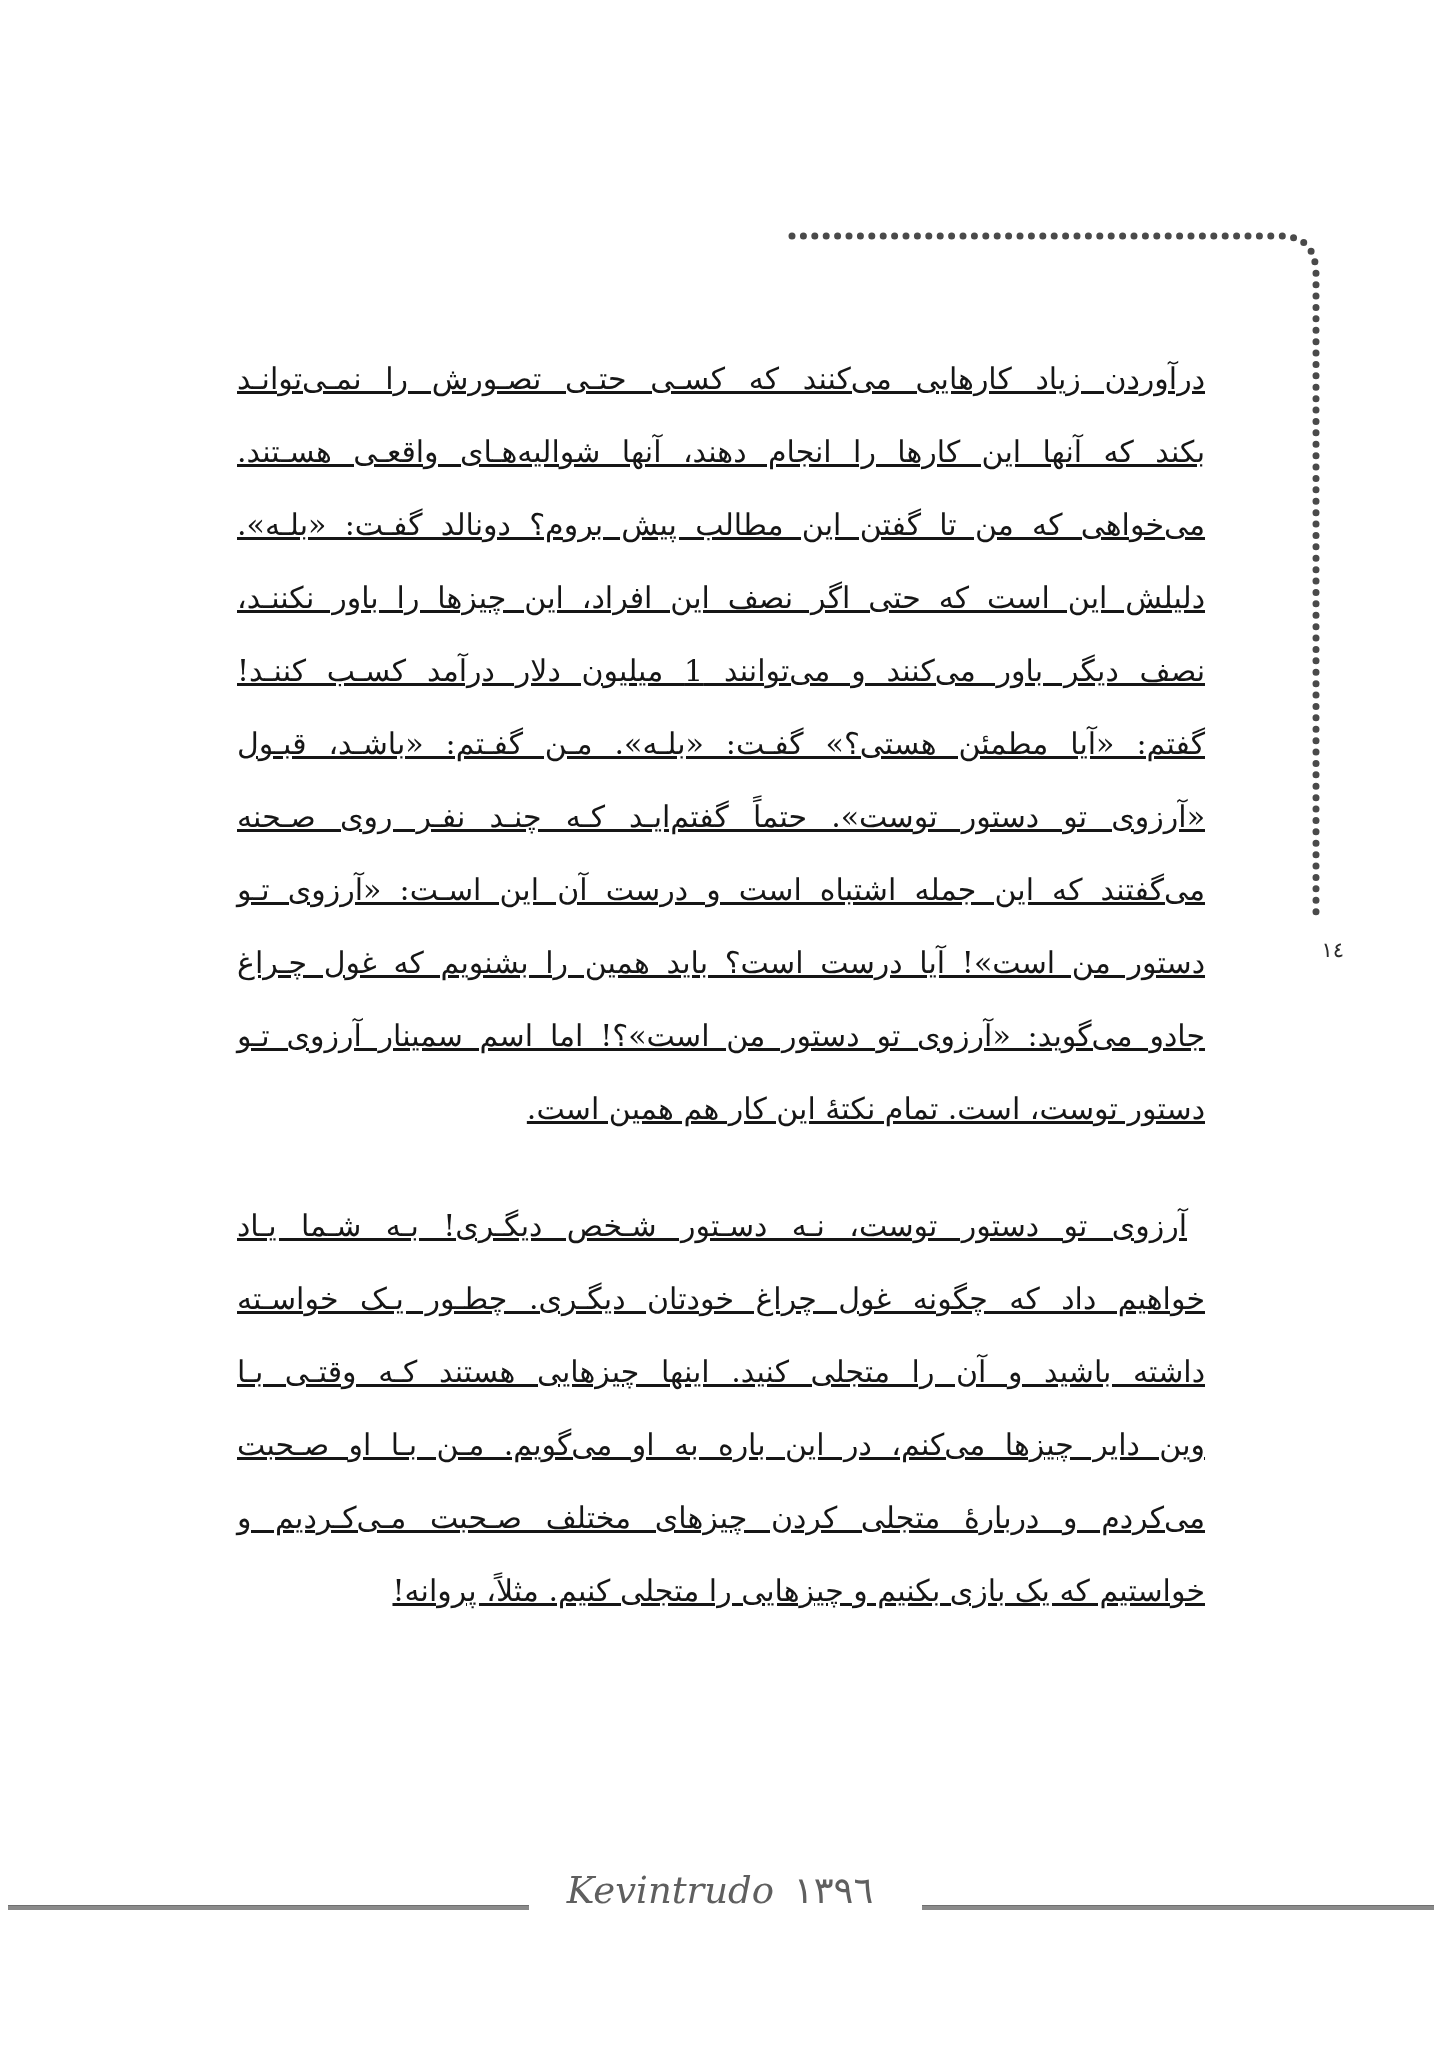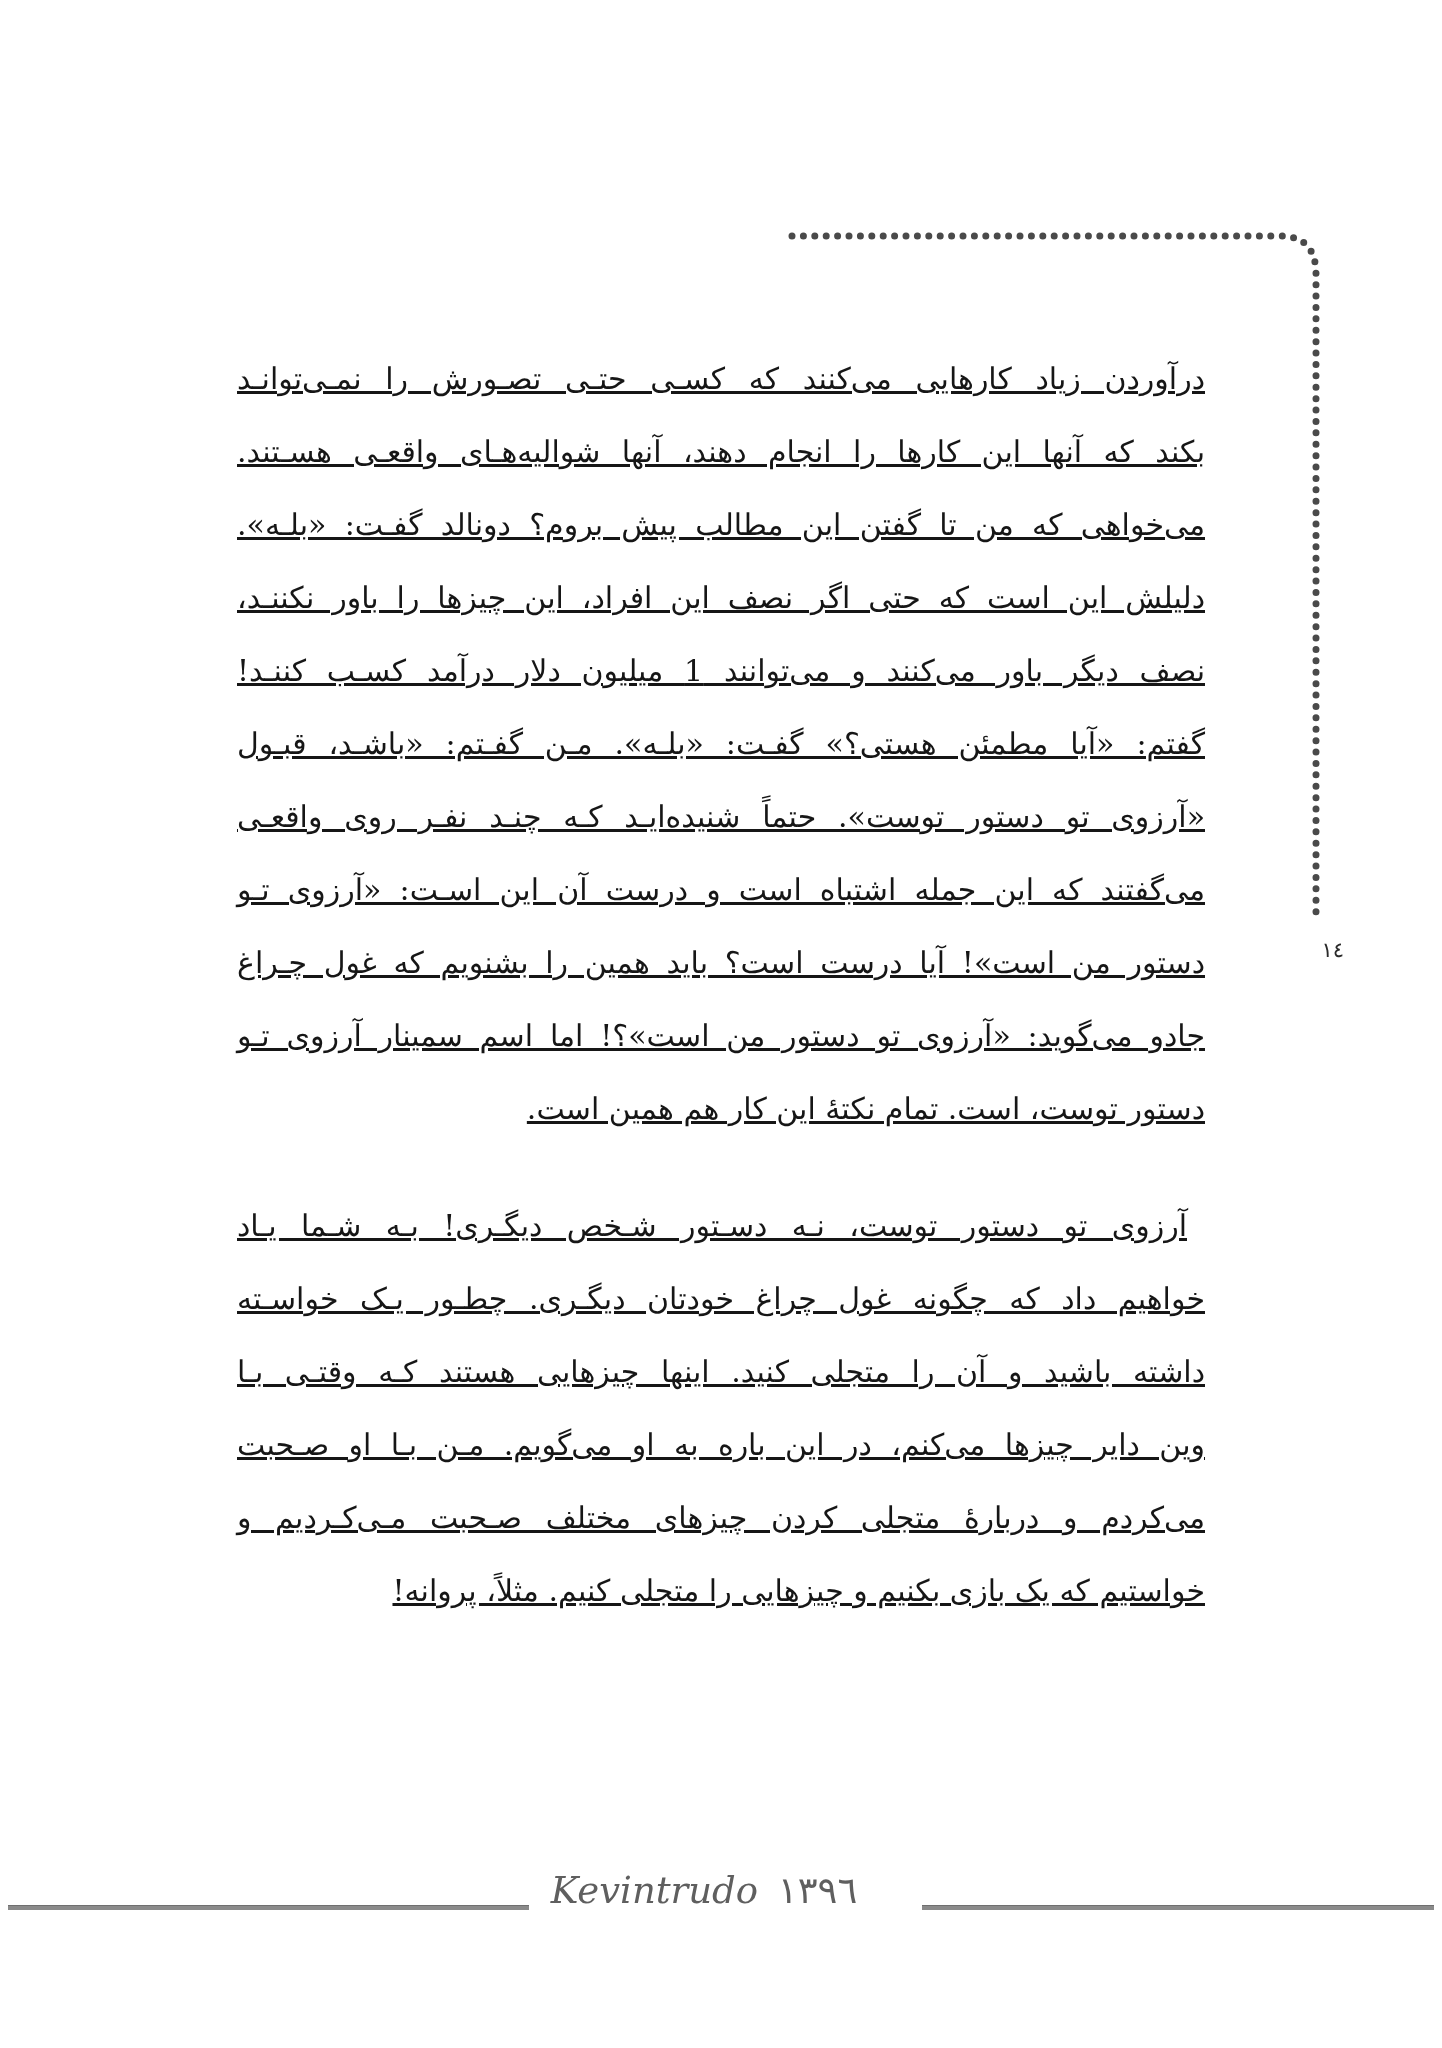--- a/index.html
+++ b/index.html
@@ -76,21 +76,21 @@
     top:50px;
     height:4px;
     background:#8a8a8a;
     border-top:1px solid #6f6f6f;
   }
   .footer-rule.left{left:8px;width:521px;}
   .footer-rule.right{left:922px;width:512px;}
   .footer-text{
     position:absolute;
     top:14px;
-    left:524px;
+    left:540px;
     width:360px;
     text-align:center;
     white-space:nowrap;
     direction:ltr;
     color:#5f5f5f;
     font-size:37px;
   }
   .footer-publisher{
     font-style:italic;
     font-family:"DejaVu Serif","Liberation Serif",serif;
@@ -113,21 +113,21 @@
   <div class="page-number">١٤</div>
 
   <div class="body-text">
     <div class="para para-1">
         <div class="line">درآوردن زیاد کارهایی می‌کنند که کسـی حتـی تصـورش را نمـی‌توانـد</div>
         <div class="line">بکند که آنها این کارها را انجام دهند، آنها شوالیه‌هـای واقعـی هسـتند.</div>
         <div class="line">می‌خواهی که من تا گفتن این مطالب پیش بروم؟ دونالد گفـت: «بلـه».</div>
         <div class="line">دلیلش این است که حتی اگر نصف این افراد، این چیزها را باور نکننـد،</div>
         <div class="line">نصف دیگر باور می‌کنند و می‌توانند 1 میلیون دلار درآمد کسـب کننـد!</div>
         <div class="line">گفتم: «آیا مطمئن هستی؟» گفـت: «بلـه». مـن گفـتم: «باشـد، قبـول</div>
-        <div class="line">«آرزوی تو دستور توست». حتماً شنیده‌ایـد کـه چنـد نفـر روی واقعـی</div>
+        <div class="line">«آرزوی تو دستور توست». حتماً گفتم‌ایـد کـه چنـد نفـر روی صـحنه</div>
         <div class="line">می‌گفتند که این جمله اشتباه است و درست آن این اسـت: «آرزوی تـو</div>
         <div class="line">دستور من است»! آیا درست است؟ باید همین را بشنویم که غول چـراغ</div>
         <div class="line">جادو می‌گوید: «آرزوی تو دستور من است»؟! اما اسم سمینار آرزوی تـو</div>
         <div class="line">دستور توست، است. تمام نکتهٔ این کار هم همین است.</div>
       </div>
     <div class="para para-2">
         <div class="line">آرزوی تو دستور توست، نـه دسـتور شـخص دیگـری! بـه شـما یـاد</div>
         <div class="line">خواهیم داد که چگونه غول چراغ خودتان دیگـری. چطـور یـک خواسـته</div>
         <div class="line">داشته باشید و آن را متجلی کنید. اینها چیزهایی هستند کـه وقتـی بـا</div>
         <div class="line">وین دایر چیزها می‌کنم، در این باره به او می‌گویم. مـن بـا او صـحبت</div>

